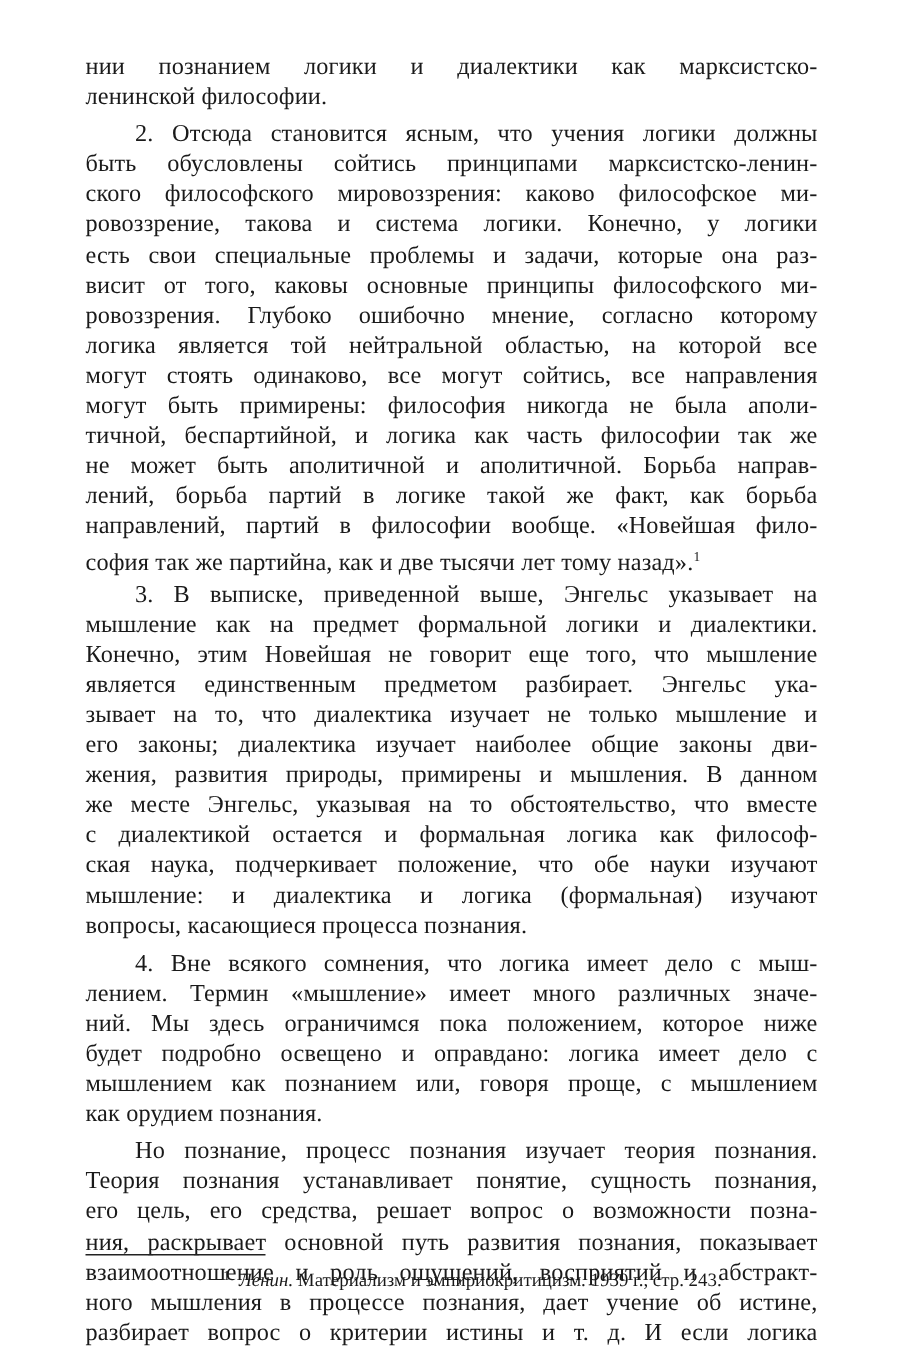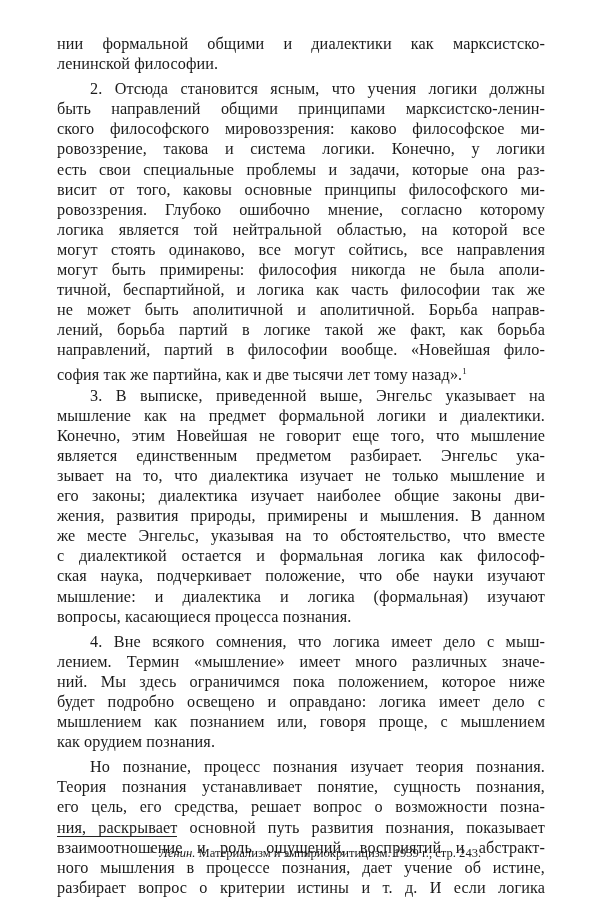--- a/index.html
+++ b/index.html
@@ -24,28 +24,28 @@
   }
   .footnote .num { font-size: 9px; vertical-align: 4px; margin-right: 6px; }
   .footnote .author { font-style: italic; }
 </style>
 </head>
 <body>
 
 <div class="page">
 
   <div class="para">
-    <span class="line">нии формальной общими и диалектики как марксистско-</span>
+    <span class="line">нии познанием логики и диалектики как марксистско-</span>
     <span class="line last">ленинской философии.</span>
   </div>
   <div class="gap"></div>
 
   <div class="para">
     <span class="line indent">2. Отсюда становится ясным, что учения логики должны</span>
-    <span class="line">быть направлений общими принципами марксистско-ленин-</span>
+    <span class="line">быть обусловлены сойтись принципами марксистско-ленин-</span>
     <span class="line">ского философского мировоззрения: каково философское ми-</span>
     <span class="line">ровоззрение, такова и система логики. Конечно, у логики</span>
     <span class="line">есть свои специальные проблемы и задачи, которые она раз-</span>
     <span class="line">висит от того, каковы основные принципы философского ми-</span>
     <span class="line">ровоззрения. Глубоко ошибочно мнение, согласно которому</span>
     <span class="line">логика является той нейтральной областью, на которой все</span>
     <span class="line">могут стоять одинаково, все могут сойтись, все направления</span>
     <span class="line">могут быть примирены: философия никогда не была аполи-</span>
     <span class="line">тичной, беспартийной, и логика как часть философии так же</span>
     <span class="line">не может быть аполитичной и аполитичной. Борьба направ-</span>

